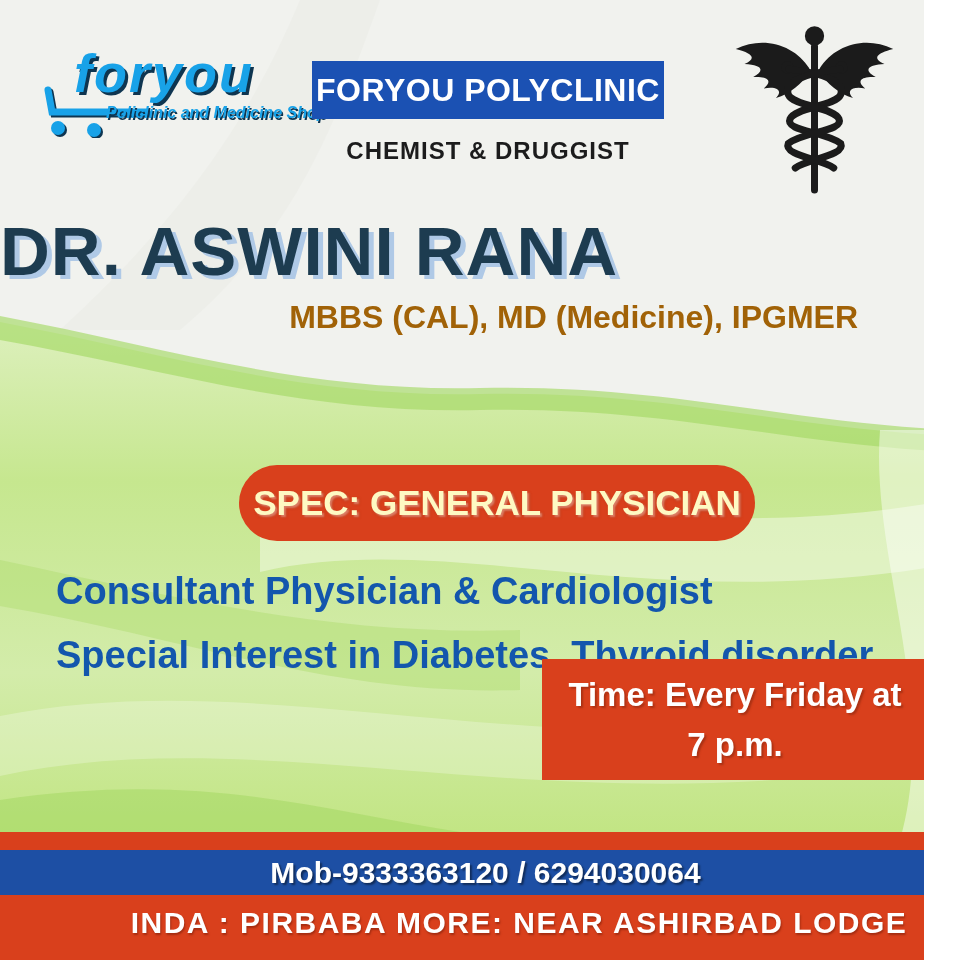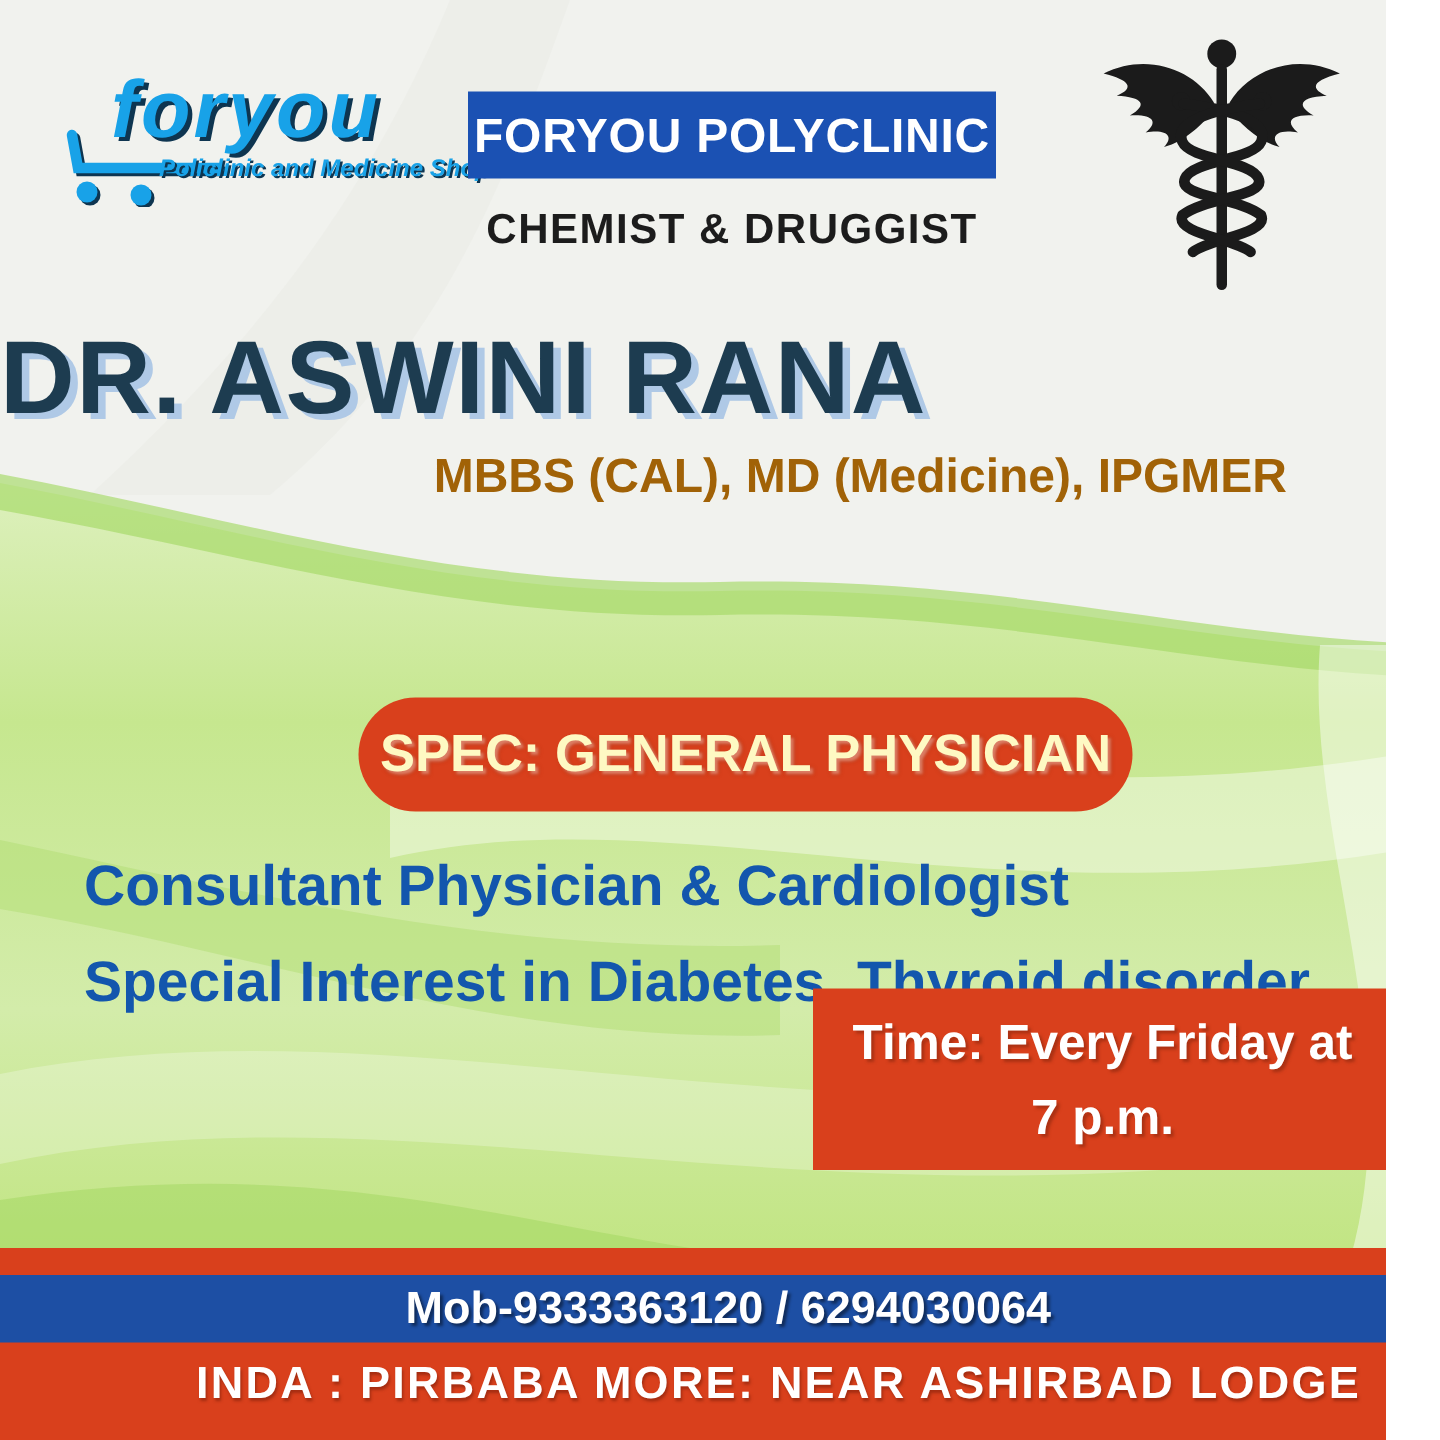--- a/index.html
+++ b/index.html
@@ -50,21 +50,21 @@
   
   .clinic-banner{
     left:312px;top:61px;width:352px;height:58px;
     background:var(--banner-blue);color:#fff;
     display:flex;align-items:center;justify-content:center;
     font-size:32px;font-weight:800;letter-spacing:0.5px;
     white-space:nowrap;
   }
   .subtitle{
     left:312px;top:137px;width:352px;
-    text-align:center;font-size:28px;font-weight:800;
+    text-align:center;font-size:24px;font-weight:800;
     letter-spacing:1px;color:var(--ink);white-space:nowrap;
   }
 
   .caduceus{right:22px;top:18px;width:175px;height:195px;}
 
   
   .doctor-name{
     left:0;top:212px;width:960px;text-align:left;
     font-size:69px;font-weight:800;letter-spacing:1px;
     color:var(--title-navy);

